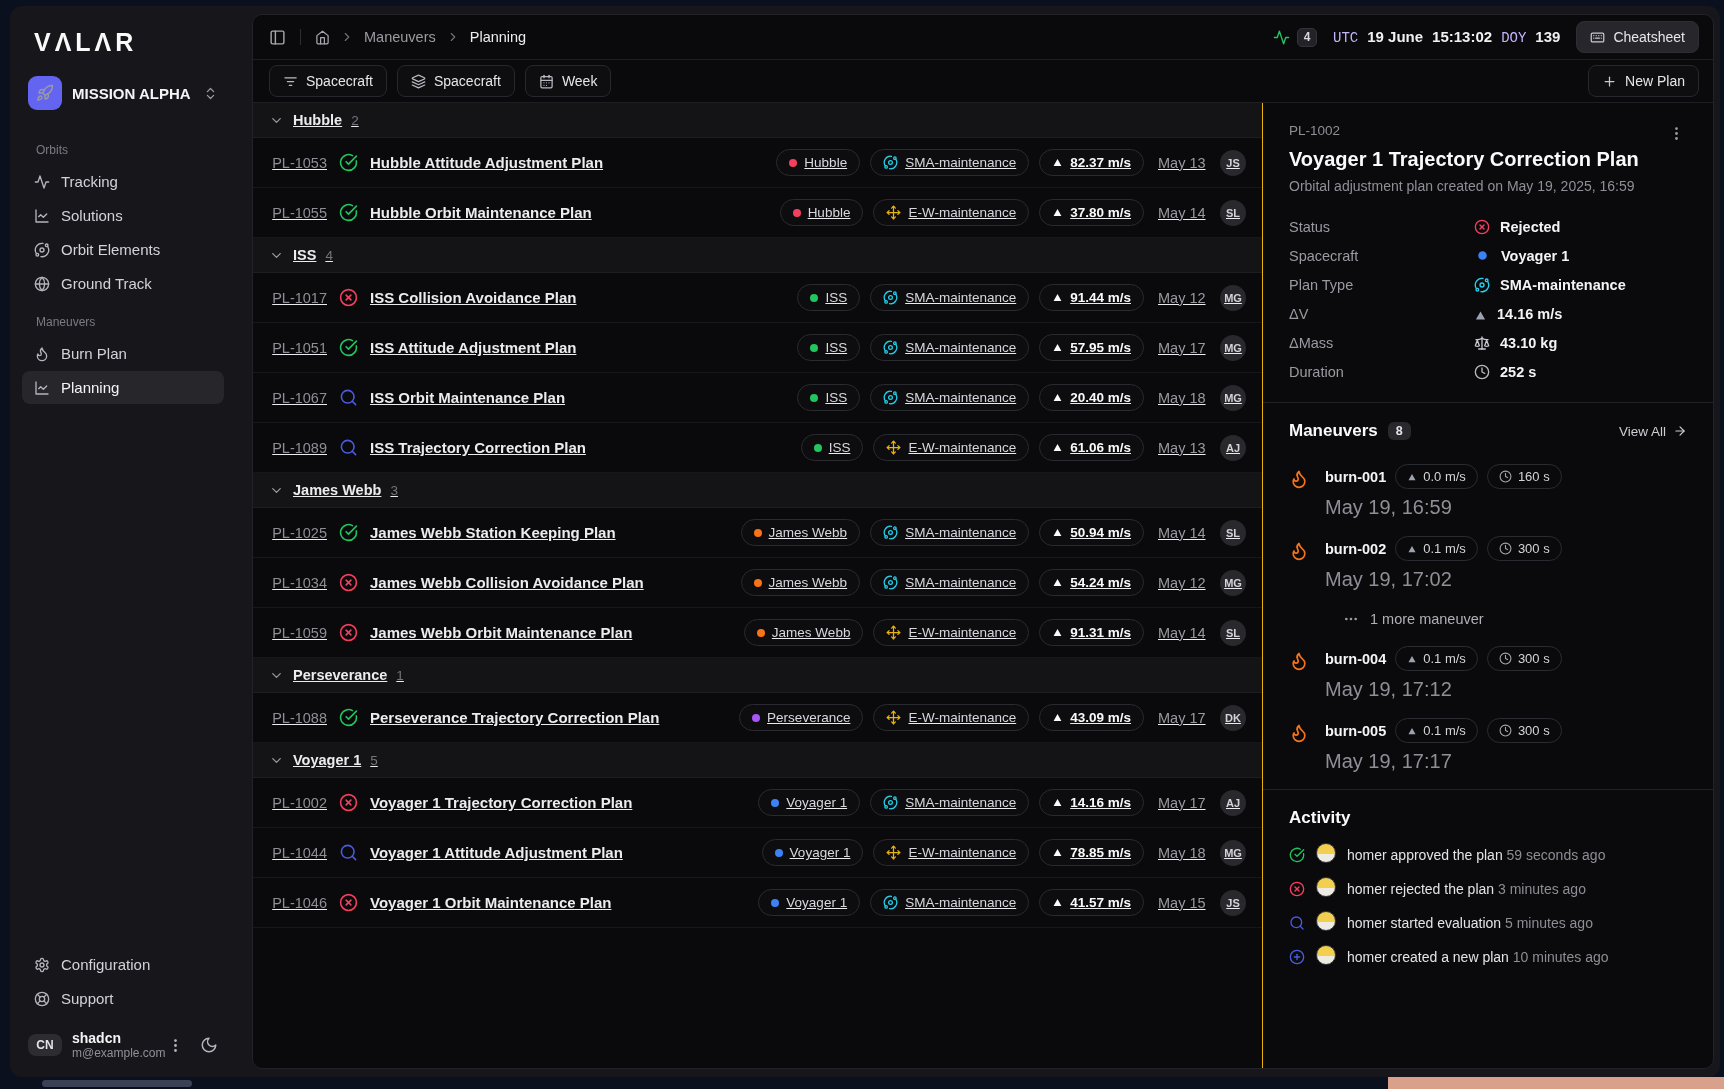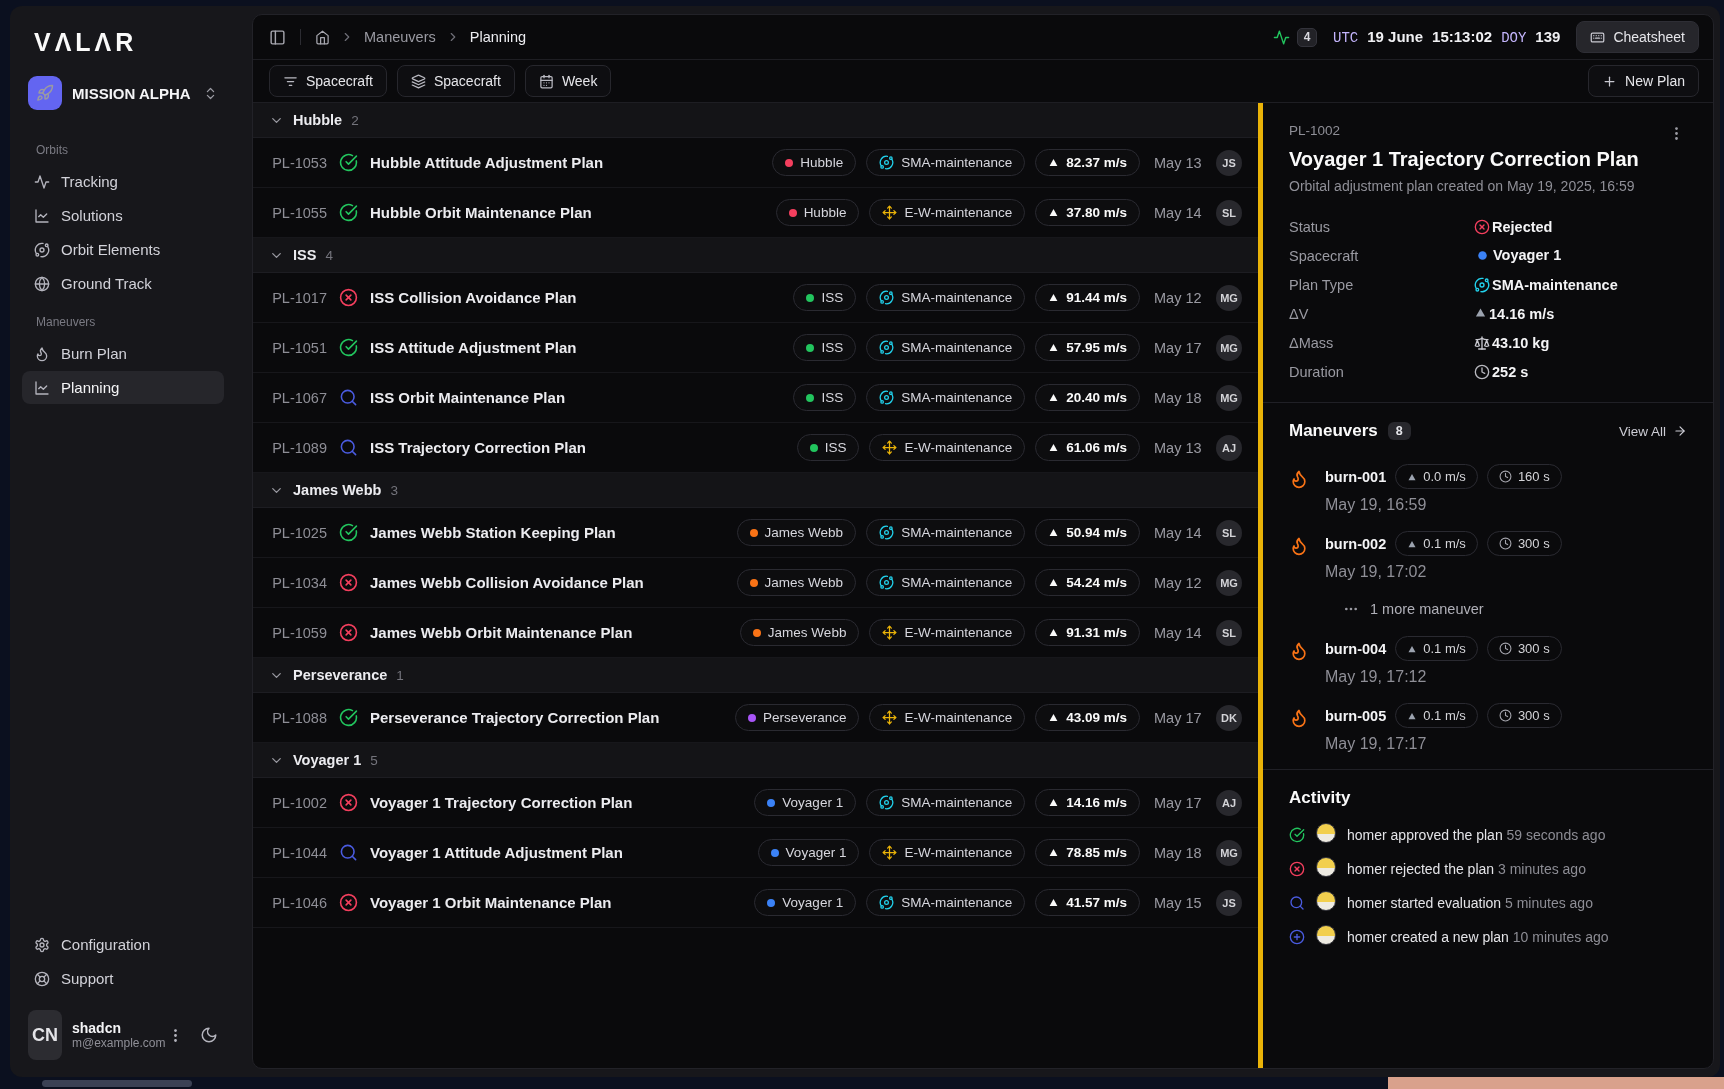--- a/index.html
+++ b/index.html
@@ -22,21 +22,21 @@
   .team { display:flex; align-items:center; gap:10px; margin:0 10px 14px; padding:5px 8px; border-radius:8px; cursor:pointer; }
   .team-icon { width:34px; height:34px; border-radius:9px; background:#6365f1; display:flex; align-items:center; justify-content:center; color:#fff; flex:none; }
   .team-name { font-size:15px; font-weight:700; color:#f4f4f6; flex:1; }
   .team .ic { color:#9a9aa2; }
   .nav-label { padding:14px 26px 7px; font-size:12px; color:#7a7a83; }
   .nav-item { display:flex; align-items:center; gap:11px; height:33px; margin:1px 12px; padding:0 12px; border-radius:8px; font-size:15px; color:#d2d2d9; cursor:pointer; }
   .nav-item .ic { color:#b4b4bd; flex:none; }
   .nav-item.active { background:#26262b; color:#f4f4f6; }
   .sb-footer { margin-top:auto; }
   .user { display:flex; align-items:center; gap:10px; margin:10px 12px 0; padding:5px 6px; border-radius:8px; cursor:pointer; }
-  .user-av { width:34px; height:50px; border-radius:8px; background:#2c2c31; color:#e4e4e8; display:flex; align-items:center; justify-content:center; font-size:18px; font-weight:700; flex:none; }
+  .user-av { width:34px; height:22px; border-radius:8px; background:#2c2c31; color:#e4e4e8; display:flex; align-items:center; justify-content:center; font-size:12px; font-weight:700; flex:none; }
   .user-meta { flex:1; min-width:0; }
   .user-name { font-size:14px; font-weight:700; color:#f4f4f6; }
   .user-email { font-size:12px; color:#8f8f97; }
   .user .ic { color:#b4b4bd; }
   .moon-btn { margin-left:6px; color:#d6d6dc; cursor:pointer; display:flex; }
 
   
   .card { flex:1; margin:8px 6px 8px 16px; background:#0a0a0c; border:1px solid #222228; border-radius:10px; display:flex; flex-direction:column; overflow:hidden; }
 
   .topbar { height:45px; flex:none; display:flex; align-items:center; padding:0 14px 0 16px; border-bottom:1px solid #1e1e23; gap:10px; }
@@ -55,21 +55,21 @@
   .btn .ic { color:#c9c9d1; }
   .btn.solid { background:#26262b; border:1px solid #2e2e35; }
   .btn.outline { background:#0e0e11; border:1px solid #27272d; }
 
   .toolbar { height:43px; flex:none; display:flex; align-items:center; gap:10px; padding:0 14px 0 16px; border-bottom:1px solid #1e1e23; }
   .toolbar-right { margin-left:auto; }
 
   .content { flex:1; display:flex; min-height:0; }
 
   
-  .plans { width:1010px; flex:none; border-right:5px solid #eab308; overflow:hidden; }
+  .plans { width:1010px; flex:none; border-right:1px solid #eab308; overflow:hidden;text-decoration:underline; }
   .group-hdr { height:35px; display:flex; align-items:center; gap:9px; padding:0 16px; background:#141417; border-bottom:1px solid #1d1d22; cursor:pointer; }
   .group-hdr .ic { color:#9a9aa2; }
   .group-name { font-size:14.5px; font-weight:700; color:#ececf0; }
   .group-count { font-size:13.5px; color:#74747c; }
   .prow { height:50px; display:flex; align-items:center; padding:0 16px; border-bottom:1px solid #17171b; cursor:pointer; }
   .pid { width:58px; flex:none; font-size:14.5px; color:#8e8e96;text-align:right; }
   .prow .status { margin:0 12px 0 12px; display:flex; flex:none; }
   .pname { font-size:15px; font-weight:600; color:#ececf0; white-space:nowrap; }
   .rcluster { margin-left:auto; display:flex; align-items:center; gap:10px; }
   .pill { display:inline-flex; align-items:center; gap:7px; height:27px; padding:0 12px; border:1px solid #2a2a31; border-radius:999px; background:rgba(255,255,255,0.015); font-size:13.5px; color:#d7d7de; white-space:nowrap; }
@@ -81,34 +81,34 @@
   
   .detail { flex:1; padding:20px 26px 0; overflow:hidden; font-size:14.5px; }
   .d-id { font-size:13.5px; color:#8f8f97; }
   .d-head { display:flex; align-items:flex-start; }
   .d-kebab { margin-left:auto; color:#9a9aa2; cursor:pointer; display:flex; padding:2px; }
   .d-title { font-size:20px; font-weight:700; color:#fafafa; margin-top:4px; }
   .d-desc { font-size:14px; color:#8f8f97; margin-top:7px; }
   .d-fields { margin-top:18px; }
   .field { display:flex; align-items:center; height:29px; }
   .field .lbl { width:185px; flex:none; color:#9a9aa2; }
-  .field .val { display:flex; align-items:flex-start; gap:2px; font-weight:600; color:#f4f4f6; }
+  .field .val { display:flex; align-items:flex-end; gap:10px; font-weight:600; color:#f4f4f6; }
   .divider { border-top:1px solid #202026; margin:16px -26px 0; }
   .sec-head { display:flex; align-items:center; margin-top:18px; }
   .sec-title { font-size:17px; font-weight:700; color:#fafafa; }
   .sec-chip { margin-left:10px; background:#28282d; border-radius:6px; padding:2px 8px; font-size:12.5px; font-weight:700; color:#e4e4e8; }
   .viewall { margin-left:auto; display:flex; align-items:center; gap:7px; font-size:13.5px; color:#cdcdd5; cursor:pointer; }
   .burns { margin-top:23px; display:flex; flex-direction:column; gap:17px; }
   .burn { display:flex; gap:16px; cursor:pointer; }
   .burn-flame { color:#f97316; display:flex; padding-top:5px; }
   .burn-lines { display:flex; flex-direction:column; gap:7px; }
   .burn-l1 { display:flex; align-items:center; gap:9px; }
   .burn-name { font-size:14.5px; font-weight:700; color:#f4f4f6; }
   .minipill { display:inline-flex; align-items:center; gap:6px; height:25px; padding:0 11px; border:1px solid #2a2a31; border-radius:999px; font-size:13px; color:#d4d4d8; }
-  .burn-date { font-size:16px; color:#8f8f97; }
+  .burn-date { font-size:20px; color:#8f8f97; }
   .more-row { display:flex; align-items:center; gap:11px; margin:3px 0 2px 54px; font-size:14.5px; color:#b0b0b8; cursor:pointer; }
   .more-row .ic { color:#9a9aa2; }
   .acts { margin-top:15px; display:flex; flex-direction:column; gap:14px; }
   .act { display:flex; align-items:flex-end; gap:11px; }
   .act-av { width:20px; height:20px; border-radius:50%; flex:none; border:1px solid #3a3a40; background:linear-gradient(#f2cf4e 58%, #eeebe2 58%); }
   .act-text { font-size:14px; color:#e4e4e8; }
   .act-time { color:#8d8d95; }
 
   .ic { display:block; }
 </style>

